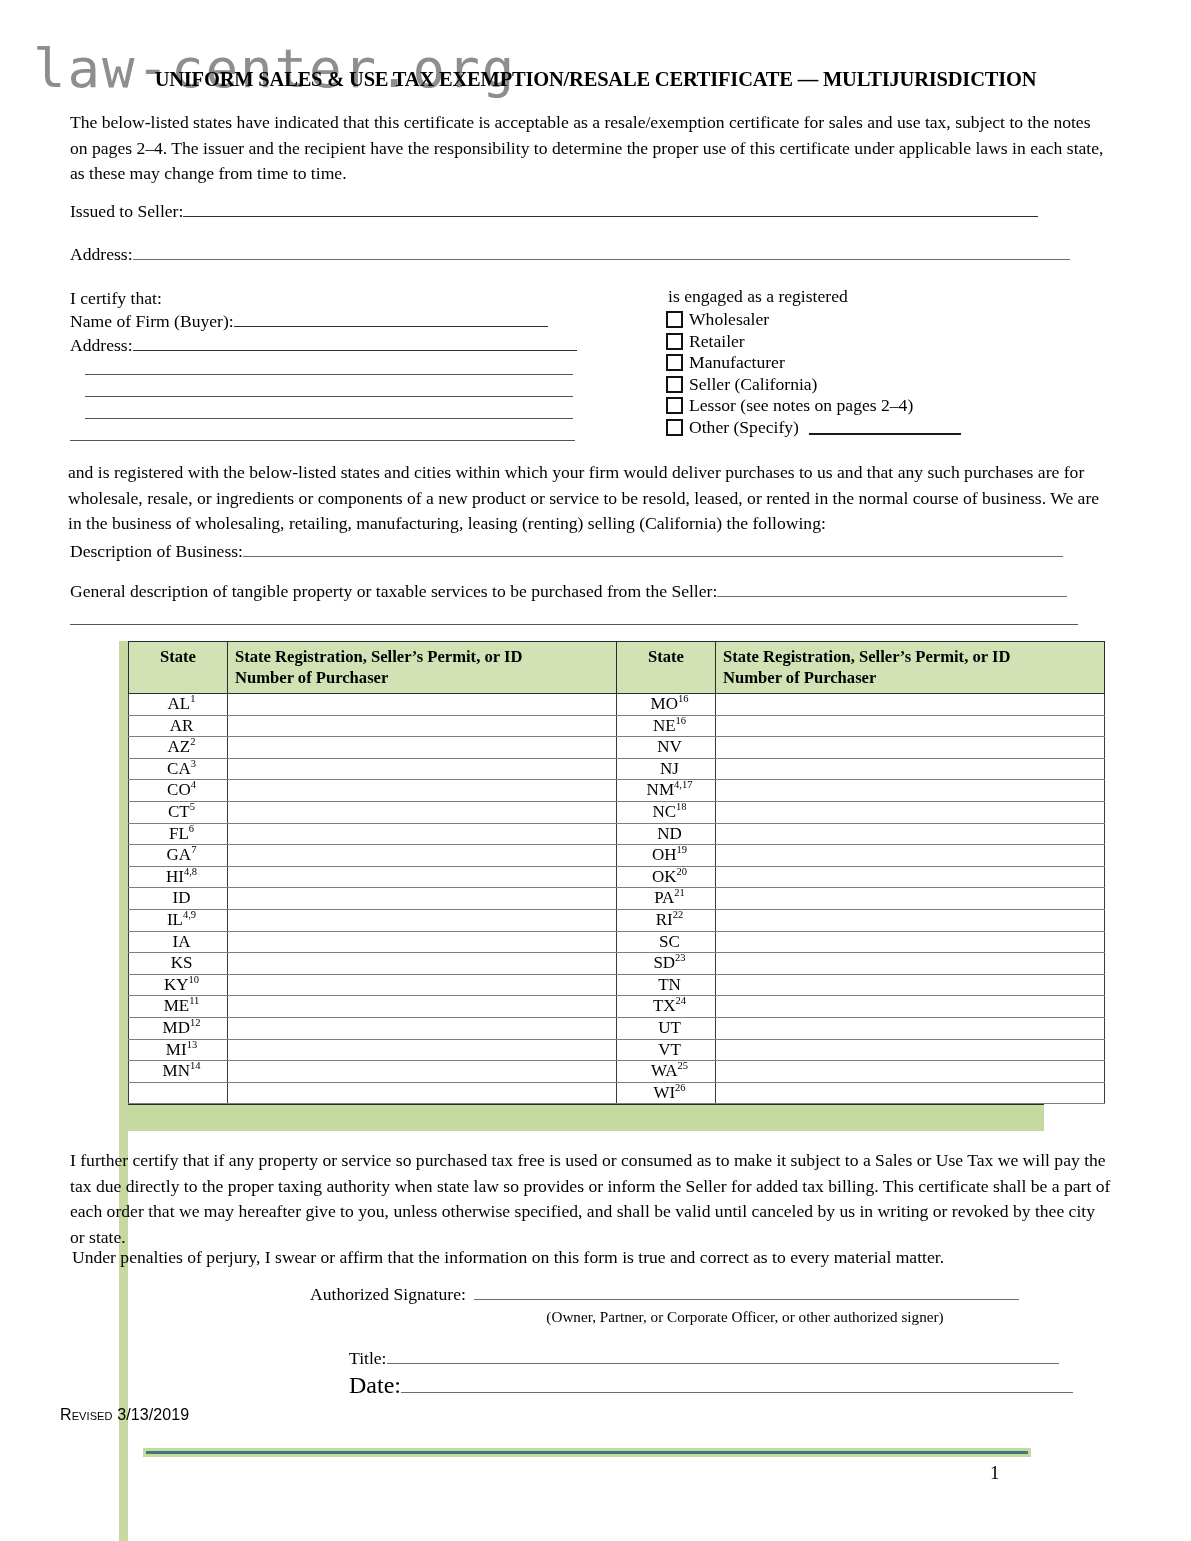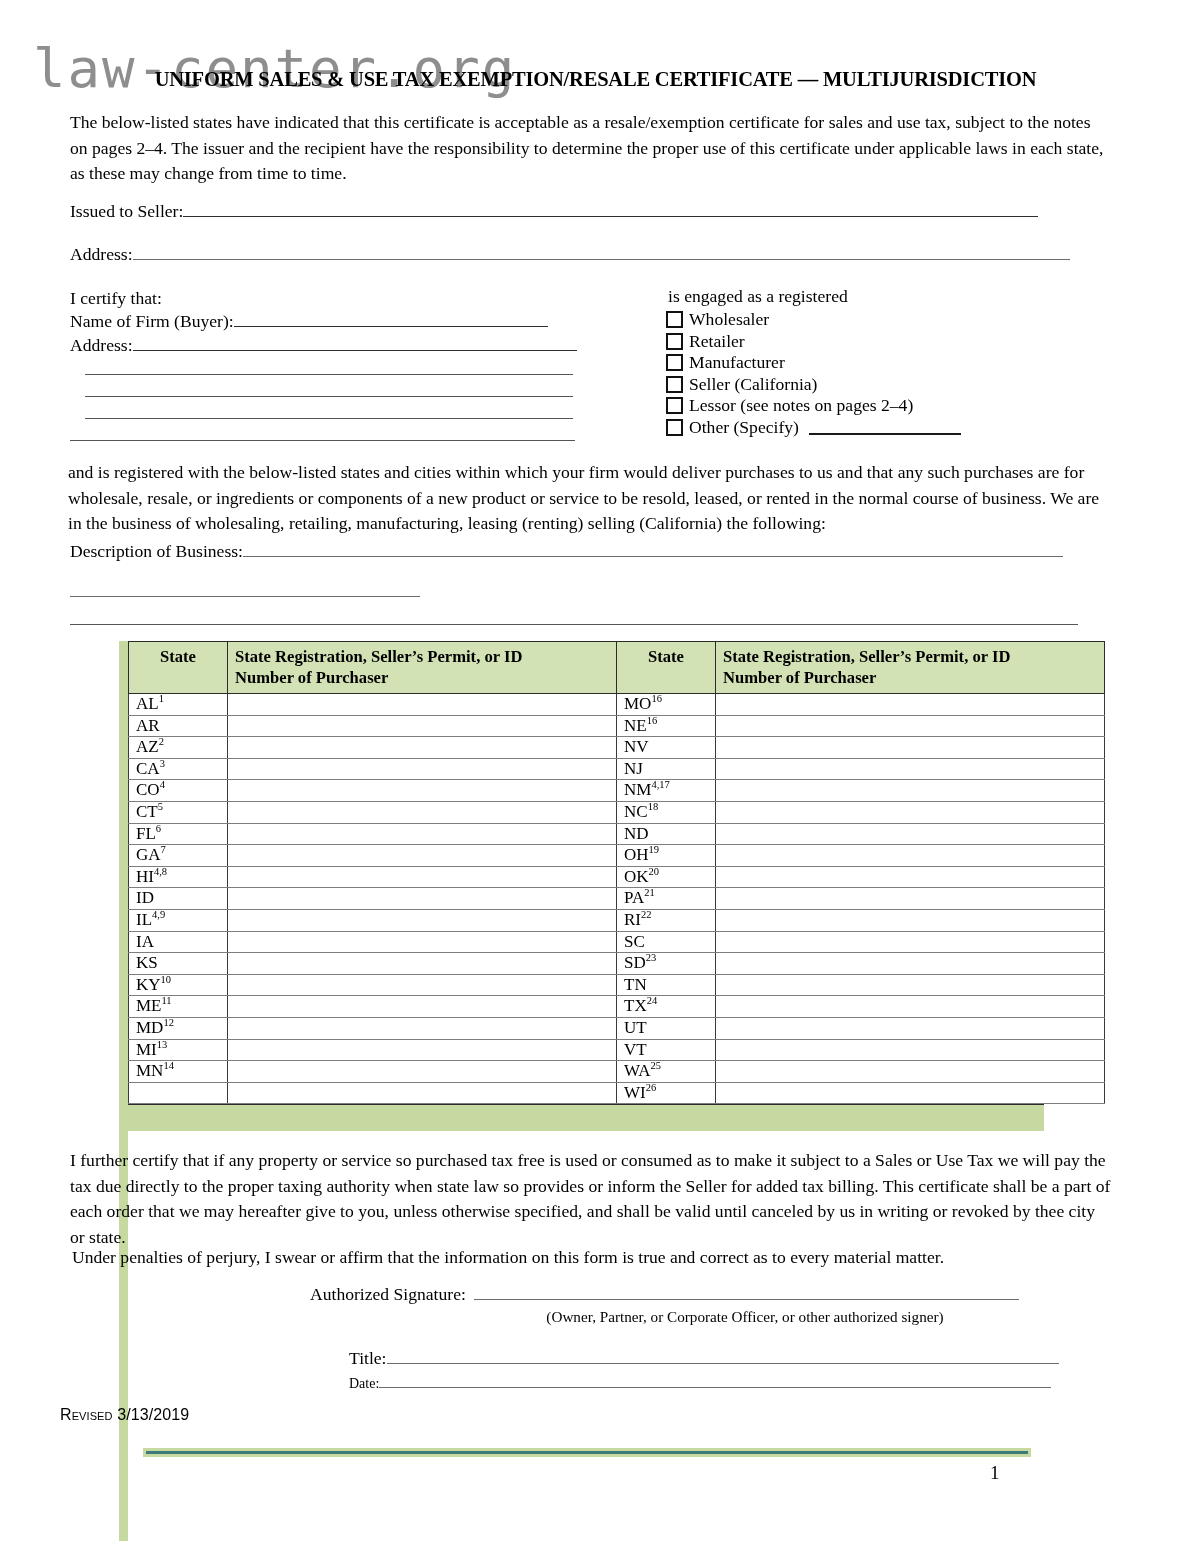--- a/index.html
+++ b/index.html
@@ -154,21 +154,21 @@
     font-size: 17px;
     line-height: 20.6px;
     background: #ffffff;
     vertical-align: middle;
   }
   table.states sup {
     font-size: 10.5px;
     vertical-align: super;
     line-height: 0;
   }
-  .col-s { width: 84px; }
+  .col-s { width: 84px; text-align: center; }
   .col-n { width: 374px; margin-top: 24px; }
   #greenfoot {
     height: 27px;
     background: #c5d9a0;
     border-top: 1.6px solid #2b2b2b;
     margin-left: 9px;
     margin-right: 0;
     width: 916px;
     box-sizing: border-box;
   }
@@ -201,21 +201,21 @@
     position: absolute;
     left: 349px;
     top: 1348px;
     font-size: 17.6px;
     white-space: nowrap;
   }
   #daterow {
     position: absolute;
     left: 349px;
     top: 1372px;
-    font-size: 14px;
+    font-size: 24px;
     white-space: nowrap;
   }
 
   
   #revised {
     position: absolute;
     left: 60px;
     top: 1406px;
     font-size: 16px;
     font-variant: small-caps;
@@ -308,21 +308,21 @@
     </div>
   </div>
 
   <div class="para" id="midpara">and is registered with the below-listed states and cities within which your firm would deliver purchases to us and that any such purchases are for wholesale, resale, or ingredients or components of a new product or service to be resold, leased, or rented in the normal course of business. We are in the business of wholesaling, retailing, manufacturing, leasing (renting) selling (California) the following:</div>
 
   <div class="fieldrow" style="left:70px; top:540px;">
     <span>Description of Business:</span><span class="ul-thin" style="width:820px;"></span>
   </div>
 
   <div class="fieldrow" style="left:70px; top:580px;">
-    <span class="ul-thin" style="width:350px;"></span>
+    <span>General description of tangible property or taxable services to be purchased from the Seller:</span><span class="ul-thin" style="width:350px;"></span>
   </div>
 
   <div class="rule" style="left:70px; top:624px; width:1008px;"></div>
 
   <div id="greencapL"></div>
   <div id="tablewrap">
     <table class="states">
       <thead>
         <tr>
           <th class="col-s ctr">State</th>

